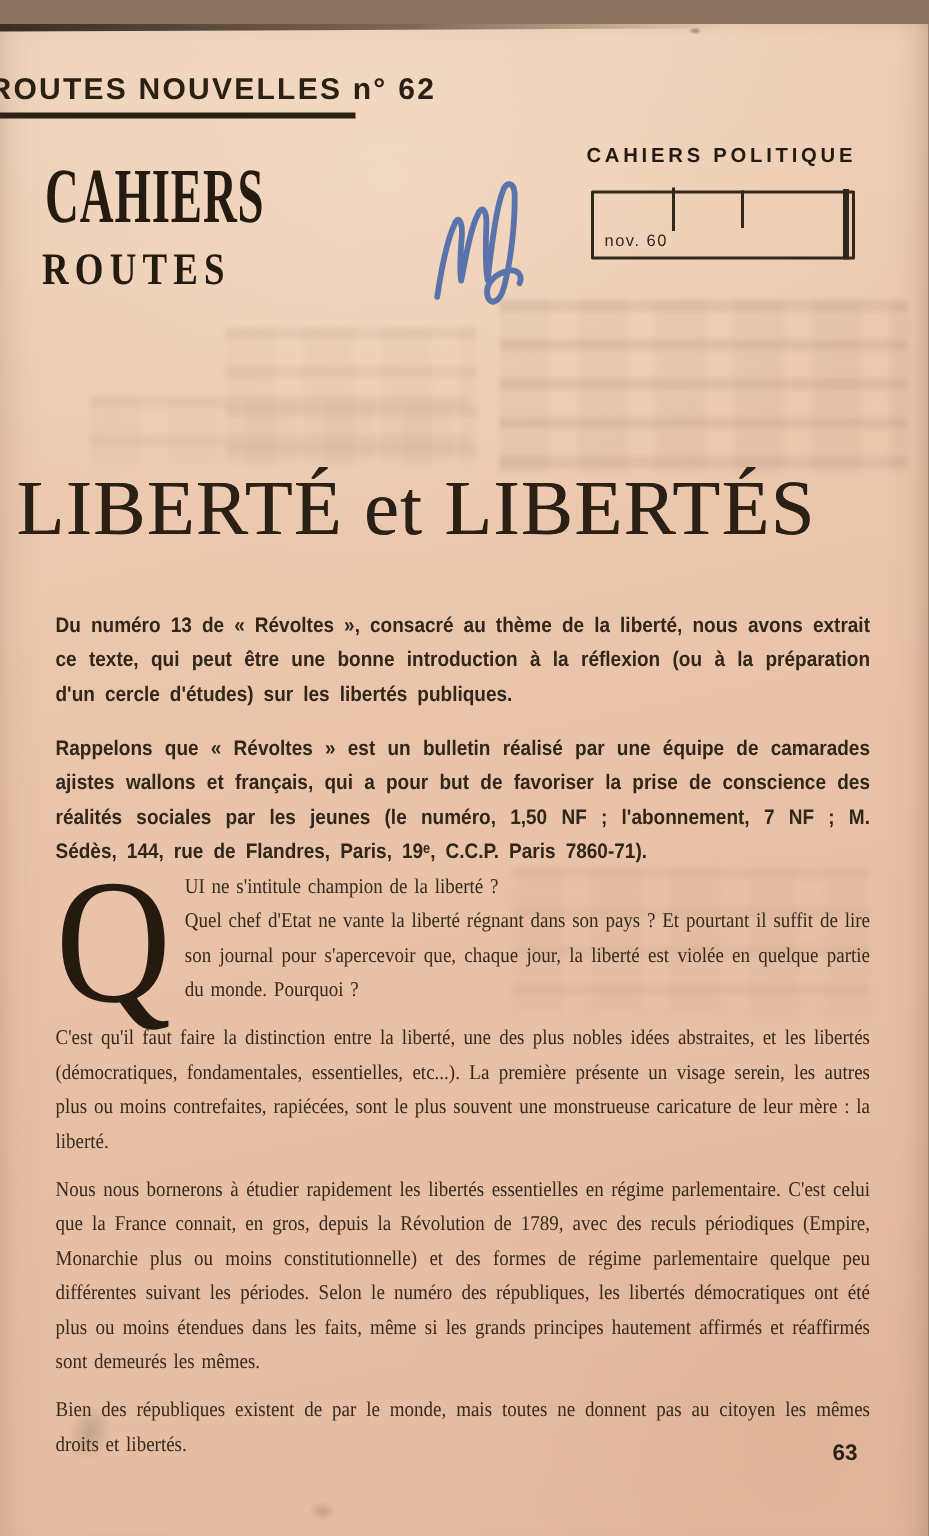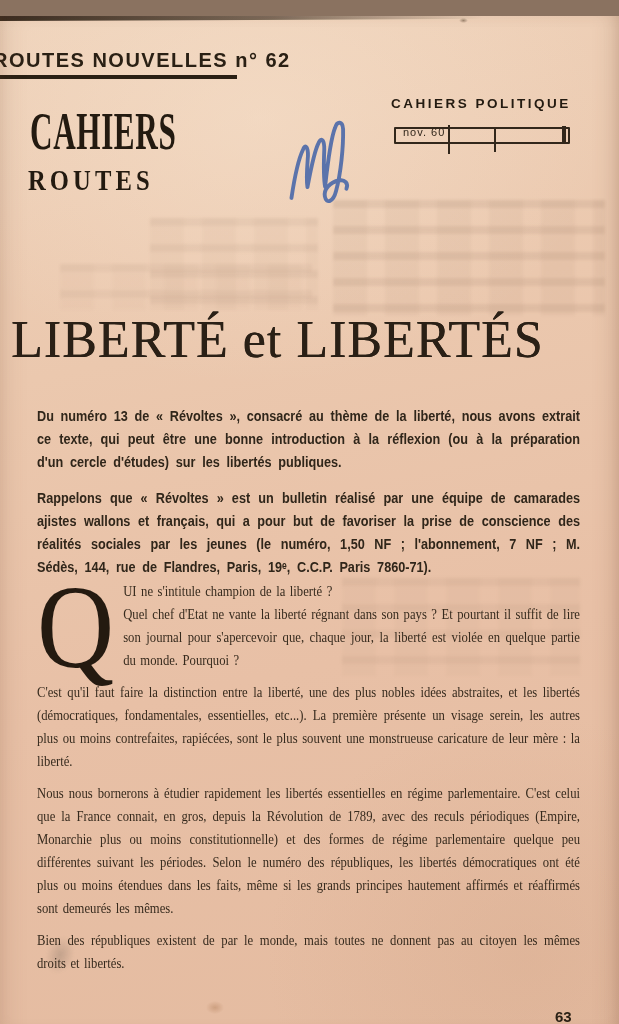--- a/index.html
+++ b/index.html
@@ -88,21 +88,21 @@
     color: #231a10; white-space: nowrap;
     transform: scaleX(0.82); transform-origin: left top;
   }
   .rubric {
     position: absolute; left: 391px; top: 80px;
     font-family: "Liberation Sans", sans-serif;
     font-weight: bold; font-size: 13.5px; letter-spacing: 2.5px;
     color: #241b11; white-space: nowrap;
   }
   .date-box {
-    position: absolute; left: 394px; top: 111px; width: 176px; height: 17px;
+    position: absolute; left: 394px; top: 111px; width: 176px; height: 46px;
     border: 2px solid #32271b; border-radius: 1px;
   }
   .date-box .stamp {
     position: absolute; left: 7px; bottom: 4px;
     font-family: "Liberation Sans", sans-serif;
     font-size: 11px; letter-spacing: 1px; color: #32271b; white-space: nowrap;
   }
   .date-box .tick-1 { position: absolute; left: 52px; top: -4px; width: 2px; height: 29px; background: #32271b; }
   .date-box .tick-2 { position: absolute; left: 98px; top: -2px; width: 2px; height: 25px; background: #32271b; }
   .date-box .endbar { position: absolute; right: 2px; top: -3px; bottom: -2px; width: 4px; background: #32271b; }
@@ -145,21 +145,21 @@
     float: left;
     font-family: "Liberation Serif", serif;
     font-size: 118px; line-height: 92px;
     margin: 2px 10px 0 0;
     color: #241a10;
   }
   .lead-first { display: block; text-align: left; }
   .lead-rest  { display: block; text-align: justify; }
 
   .page-number {
-    position: absolute; left: 555px; top: 992px;
+    position: absolute; left: 555px; top: 944px;
     font-family: "Liberation Sans", sans-serif;
     font-weight: bold; font-size: 15px; color: #2b2115;
   }
 </style>
 </head>
 <body>
 
 <div class="page">
 
   <div class="scan-edge-top"></div>

